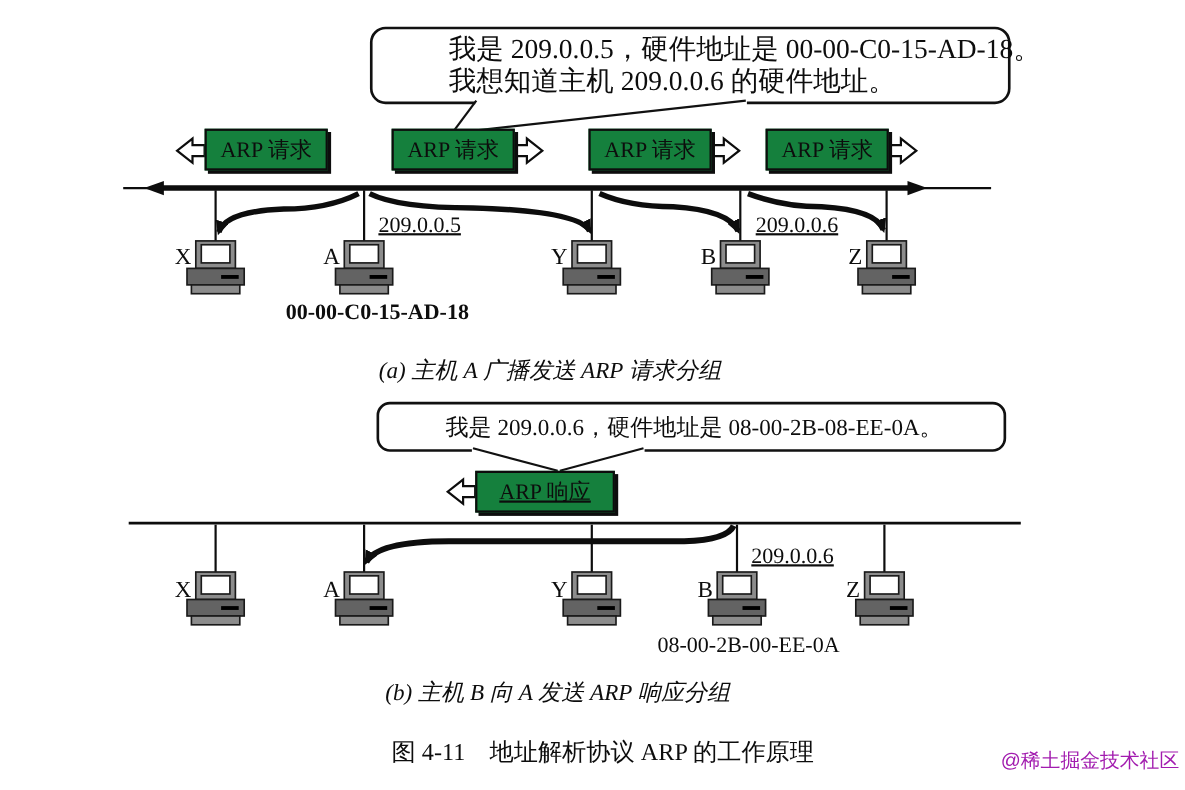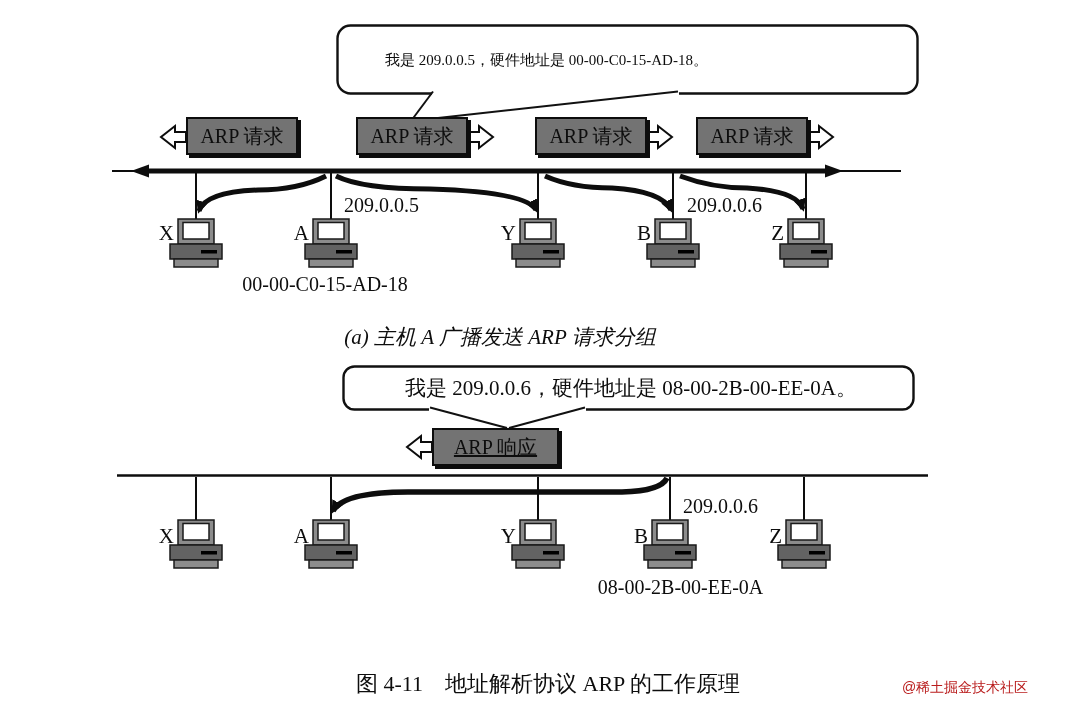--- a/index.html
+++ b/index.html
@@ -3,42 +3,42 @@
 <meta charset="utf-8">
 <style>
   html,body{margin:0;padding:0;background:#fff;}
   .canvas{
     position:relative;width:1077px;height:718px;background:#fff;overflow:hidden;
     font-family:"Liberation Serif","DejaVu Serif",serif;color:#0d0d0d;
   }
   svg.layer{position:absolute;left:0;top:0;width:1077px;height:718px;}
   .pktbox{
     position:absolute;box-sizing:border-box;height:38px;
-    background:#737373;border:2.5px solid #0d0d0d;box-shadow:3px 3px 0 #0d0d0d;
+    background:#15803d;border:2.5px solid #0d0d0d;box-shadow:3px 3px 0 #0d0d0d;
     display:flex;align-items:center;justify-content:center;
     font-size:20px;white-space:nowrap;
   }
   .bubble-text-a{
     position:absolute;left:340px;top:27px;width:575px;height:66px;
     display:flex;flex-direction:column;justify-content:center;
-    padding-left:45px;box-sizing:border-box;font-size:15px;line-height:29px;white-space:nowrap;
+    padding-left:68px;box-sizing:border-box;font-size:25px;line-height:29px;white-space:nowrap;
   }
   .bubble-text-b{
     position:absolute;left:361px;top:367px;width:540px;height:42px;
     display:flex;align-items:center;justify-content:center;
     font-size:21px;white-space:nowrap;
   }
   .hostlabel{position:absolute;width:28px;text-align:right;font-size:21px;}
-  .iplabel{position:absolute;font-size:20px;white-space:nowrap;}
+  .iplabel{position:absolute;font-size:20px;white-space:nowrap;text-decoration:underline;}
   .maclabel{position:absolute;font-size:20px;text-align:center;white-space:nowrap;}
   .caption{position:absolute;font-size:21px;text-align:center;white-space:nowrap;font-style:italic;}
   .figcaption{position:absolute;left:330px;top:669px;width:410px;text-align:right;font-size:22px;white-space:nowrap;}
   .watermark{
-    position:absolute;left:858px;top:679px;width:214px;text-align:center;
-    font-size:14px;color:#b91c1c;font-family:"Liberation Sans","DejaVu Sans",sans-serif;white-space:nowrap;
+    position:absolute;left:858px;top:679px;width:214px;text-align:right;
+    font-size:18px;color:#a21caf;font-family:"Liberation Sans","DejaVu Sans",sans-serif;white-space:nowrap;
   }
 </style>
 </head>
 <body>
 
 <div class="canvas">
 
   <svg class="layer" viewBox="0 0 1077 718" xmlns="http://www.w3.org/2000/svg">
     <defs>
       <marker id="ah" markerUnits="userSpaceOnUse" markerWidth="14" markerHeight="12" refX="10" refY="6" orient="auto">
@@ -128,61 +128,63 @@
       <use href="#pc" transform="translate(196,520)"></use>
       <use href="#pc" transform="translate(331,520)"></use>
       <use href="#pc" transform="translate(538,520)"></use>
       <use href="#pc" transform="translate(670,520)"></use>
       <use href="#pc" transform="translate(804,520)"></use>
     </g>
   </svg>
 
   <div class="bubble-text-a">
     <div>我是 209.0.0.5，硬件地址是 00-00-C0-15-AD-18。</div>
+    <div>我想知道主机 209.0.0.6 的硬件地址。</div>
   </div>
 
   <div class="pktbox" style="left:186px;top:117px;width:112px;">
     <span>ARP 请求</span>
   </div>
   <div class="pktbox" style="left:356px;top:117px;width:112px;">
     <span>ARP 请求</span>
   </div>
   <div class="pktbox" style="left:535px;top:117px;width:112px;">
     <span>ARP 请求</span>
   </div>
   <div class="pktbox" style="left:696px;top:117px;width:112px;">
     <span>ARP 请求</span>
   </div>
 
   <div class="iplabel" style="left:344px;top:194px;">209.0.0.5</div>
   <div class="iplabel" style="left:687px;top:194px;">209.0.0.6</div>
-  <div class="maclabel" style="left:230px;top:273px;width:190px;">00-00-C0-15-AD-18</div>
+  <div class="maclabel" style="left:248px;top:273px;width:190px;font-weight:bold;">00-00-C0-15-AD-18</div>
 
   <div class="hostlabel" style="left:146px;top:221px;">X</div>
   <div class="hostlabel" style="left:281px;top:221px;">A</div>
   <div class="hostlabel" style="left:488px;top:221px;">Y</div>
   <div class="hostlabel" style="left:623px;top:221px;">B</div>
   <div class="hostlabel" style="left:756px;top:221px;">Z</div>
 
   <div class="caption" style="left:300px;top:323px;width:400px;">(a) 主机 A 广播发送 ARP 请求分组</div>
 
   <div class="bubble-text-b">
-    <span>我是 209.0.0.6，硬件地址是 08-00-2B-00-EE-0A。</span>
+    <span>我是 209.0.0.6，硬件地址是 08-00-2B-08-EE-0A。</span>
   </div>
 
   <div class="pktbox" style="left:432px;top:428px;width:127px;text-decoration:underline;">
     <span>ARP 响应</span>
   </div>
 
   <div class="iplabel" style="left:683px;top:495px;">209.0.0.6</div>
   <div class="maclabel" style="left:578px;top:576px;width:205px;">08-00-2B-00-EE-0A</div>
 
   <div class="hostlabel" style="left:146px;top:524px;">X</div>
   <div class="hostlabel" style="left:281px;top:524px;">A</div>
   <div class="hostlabel" style="left:488px;top:524px;">Y</div>
   <div class="hostlabel" style="left:620px;top:524px;">B</div>
   <div class="hostlabel" style="left:754px;top:524px;">Z</div>
 
+  <div class="caption" style="left:307px;top:615px;width:400px;">(b) 主机 B 向 A 发送 ARP 响应分组</div>
 
   <div class="figcaption">图 4-11　地址解析协议 ARP 的工作原理</div>
   <div class="watermark">@稀土掘金技术社区</div>
 
 </div>
 
 </body></html>

